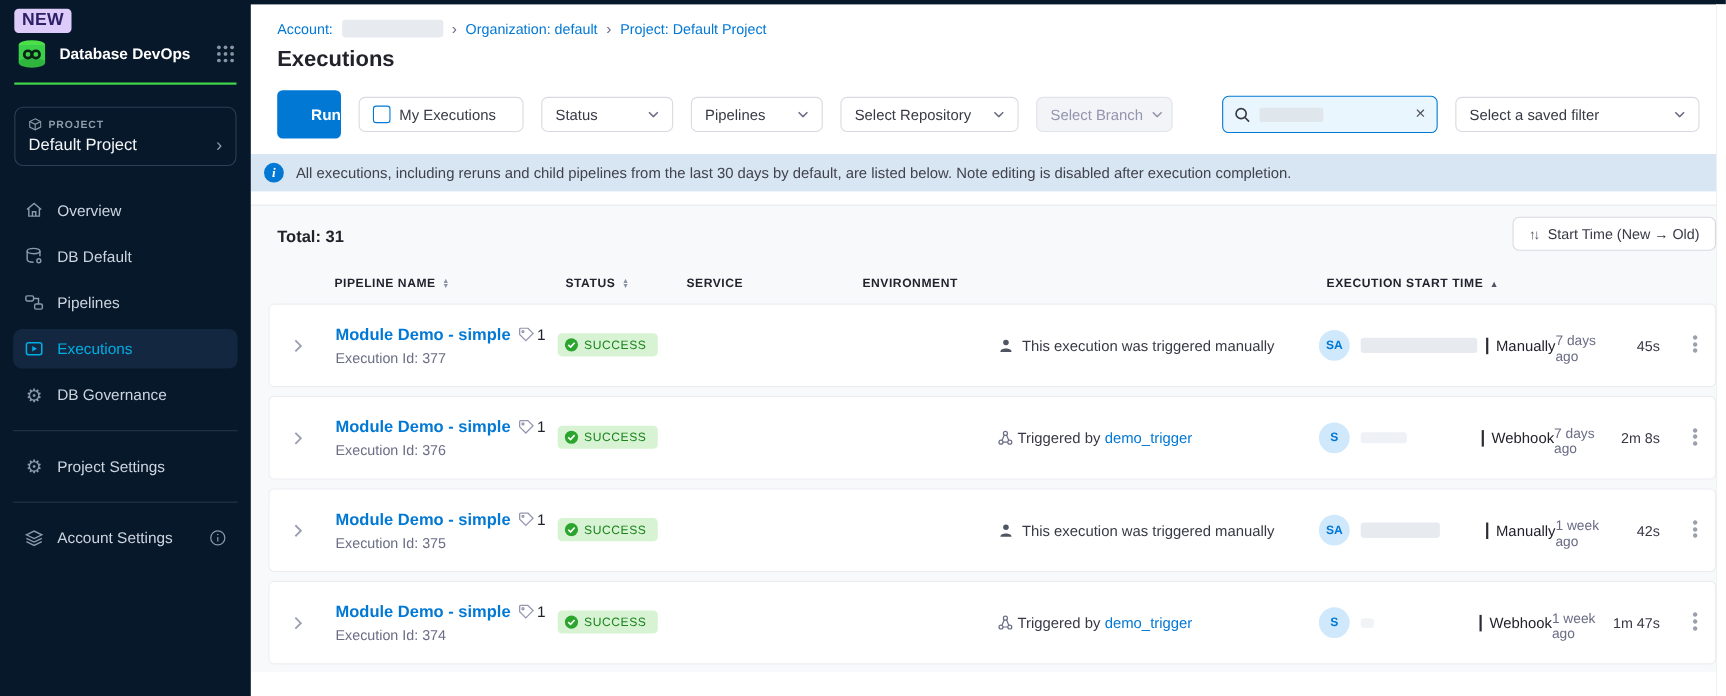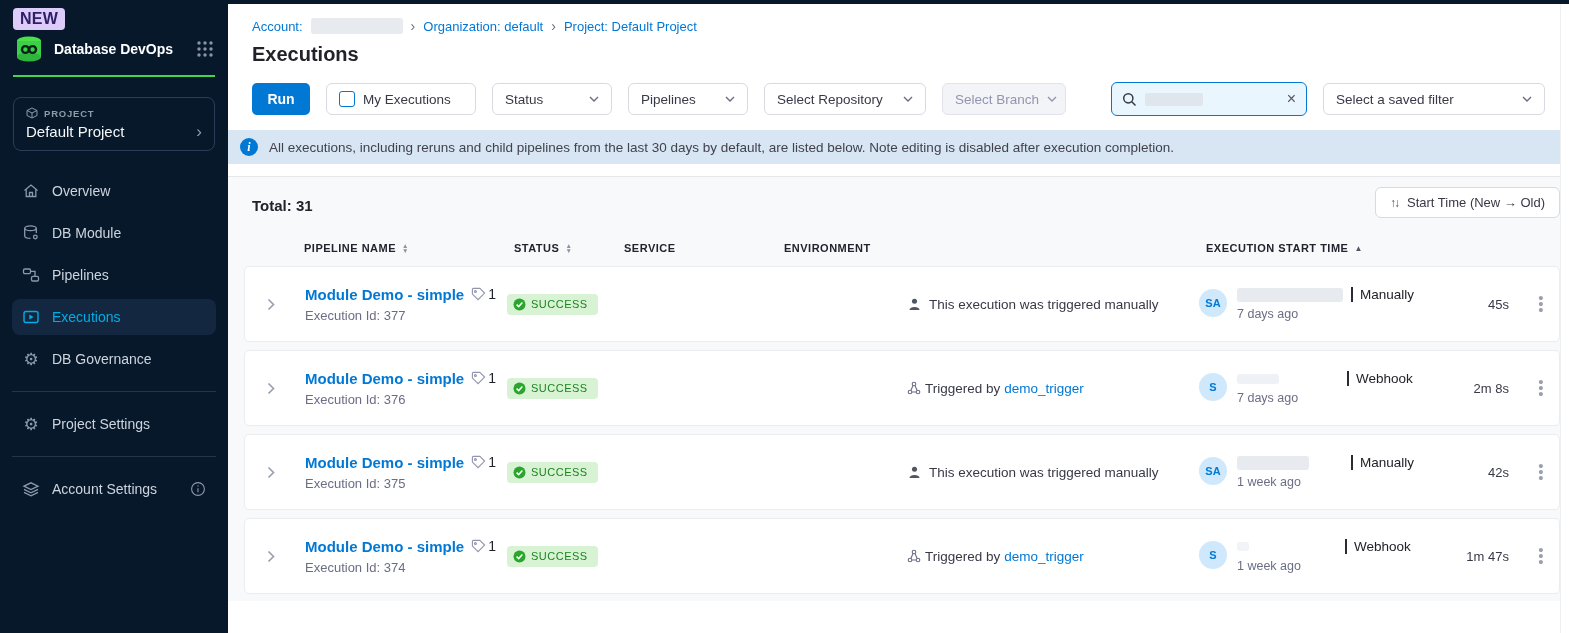--- a/index.html
+++ b/index.html
@@ -46,21 +46,21 @@
   .page-header { padding:14px 24px 0 24px; }
   .breadcrumb { display:flex; align-items:center; gap:8px; font-size:13px; }
   .crumb-link { color:#0278d5; cursor:pointer; }
   .crumb-sep { color:#6b6d85; font-size:14px; }
   .redacted { background:#e7eaef; border-radius:3px; display:inline-block; }
   .crumb-blob { width:92px; height:16px; }
   .page-title { font-size:20px; font-weight:bold; color:#22222a; margin-top:9px; }
 
   .filter-row { display:flex; align-items:center; gap:16px; padding:16px 24px 14px 24px; }
   .btn-run { background:#0278d5; color:#fff; font-weight:bold; font-size:14px; border:none; border-radius:5px;
-    width:58px; height:32px; cursor:pointer; font-family:inherit; }
+    width:58px; height:44px; cursor:pointer; font-family:inherit;text-align:right; }
   .fbox { height:32px; border:1px solid #d9dae1; border-radius:6px; background:#fff; display:flex;
     align-items:center; padding:0 12px; font-size:13.5px; color:#383946; cursor:pointer; gap:8px; }
   .fbox .lbl { white-space:nowrap; }
   .fbox .dd { margin-left:auto; display:flex; }
   .checkbox { width:16px; height:16px; border:1.5px solid #0278d5; border-radius:3px; background:#fff; }
   .w-myexec { width:150px; } .w-status { width:120px; } .w-pipelines { width:120px; }
   .w-repo { width:162px; } .w-branch { width:124px; }
   .fbox.disabled { background:#f3f4f8; border-color:#e1e2ea; color:#9295ad; cursor:default; }
   .search-box { margin-left:auto; width:196px; height:34px; border:1.5px solid #0278d5; border-radius:6px;
     background:#eaf6fd; display:flex; align-items:center; padding:0 10px; gap:8px; }
@@ -99,21 +99,21 @@
   .tag-wrap { display:flex; align-items:center; gap:2px; }
   .tag-count { color:#22222a; font-size:14px; }
   .exec-id { color:#6b6d85; font-size:13px; margin-top:5px; }
   .badge-success { display:inline-flex; align-items:center; gap:5px; background:#d8f3d4; color:#1b841d;
     font-size:11px; font-weight:normal; letter-spacing:.5px; padding:4px 10px 4px 6px; border-radius:4px; }
   .cell-trigger { display:flex; align-items:center; gap:7px; color:#383946; font-size:13.5px; }
   .trigger-link { color:#0278d5; cursor:pointer; }
   .cell-start { display:flex; align-items:flex-start; gap:10px; }
   .avatar { width:28px; height:28px; border-radius:50%; background:#cfe8fb; color:#0278d5; font-size:11px;
     font-weight:bold; display:flex; align-items:center; justify-content:center; flex:0 0 auto; margin-top:2px; }
-  .start-info { display:flex; flex-direction:column; }
+  .start-info { display:flex; flex-direction:row; }
   .start-line1 { display:flex; align-items:center; }
   .via { border-left:2px solid #2b2b33; padding-left:7px; margin-left:8px; color:#22222a; font-size:13.5px; }
   .ago { color:#6b6d85; font-size:12.5px; margin-top:5px; }
   .blob-a { width:106px; height:14px; }
   .blob-b { width:42px; height:10px; background:#eef1f5; }
   .blob-c { width:72px; height:14px; }
   .blob-d { width:12px; height:9px; background:#f1f3f6; }
   .cell-duration { text-align:right; padding-right:14px; color:#383946; font-size:13px; }
   .kebab { color:#9aa0ae; font-size:15px; text-align:center; cursor:pointer; letter-spacing:0; line-height:6px; }
   .kebab span { display:block; }
@@ -184,21 +184,21 @@
         <span>Overview</span>
       </div>
       <div class="nav-item">
         <span class="ic">
           <svg width="18" height="18" viewBox="0 0 18 18" fill="none" stroke="currentColor" stroke-width="1.3">
             <ellipse cx="8.5" cy="4.2" rx="5.8" ry="2.4"></ellipse>
             <path d="M2.7 4.2 V12 c0 1.3 2.6 2.4 5.8 2.4 M14.3 4.2 V9"></path>
             <circle cx="13.3" cy="13" r="1.8"></circle>
           </svg>
         </span>
-        <span>DB Module</span>
+        <span>DB Default</span>
       </div>
       <div class="nav-item">
         <span class="ic">
           <svg width="18" height="18" viewBox="0 0 18 18" fill="none" stroke="currentColor" stroke-width="1.3">
             <rect x="1.5" y="3" width="7" height="4.6" rx="1.3"></rect>
             <rect x="9.5" y="10.4" width="7" height="4.6" rx="1.3"></rect>
             <path d="M8.5 5.3 H13 V10.4"></path>
           </svg>
         </span>
         <span>Pipelines</span>

